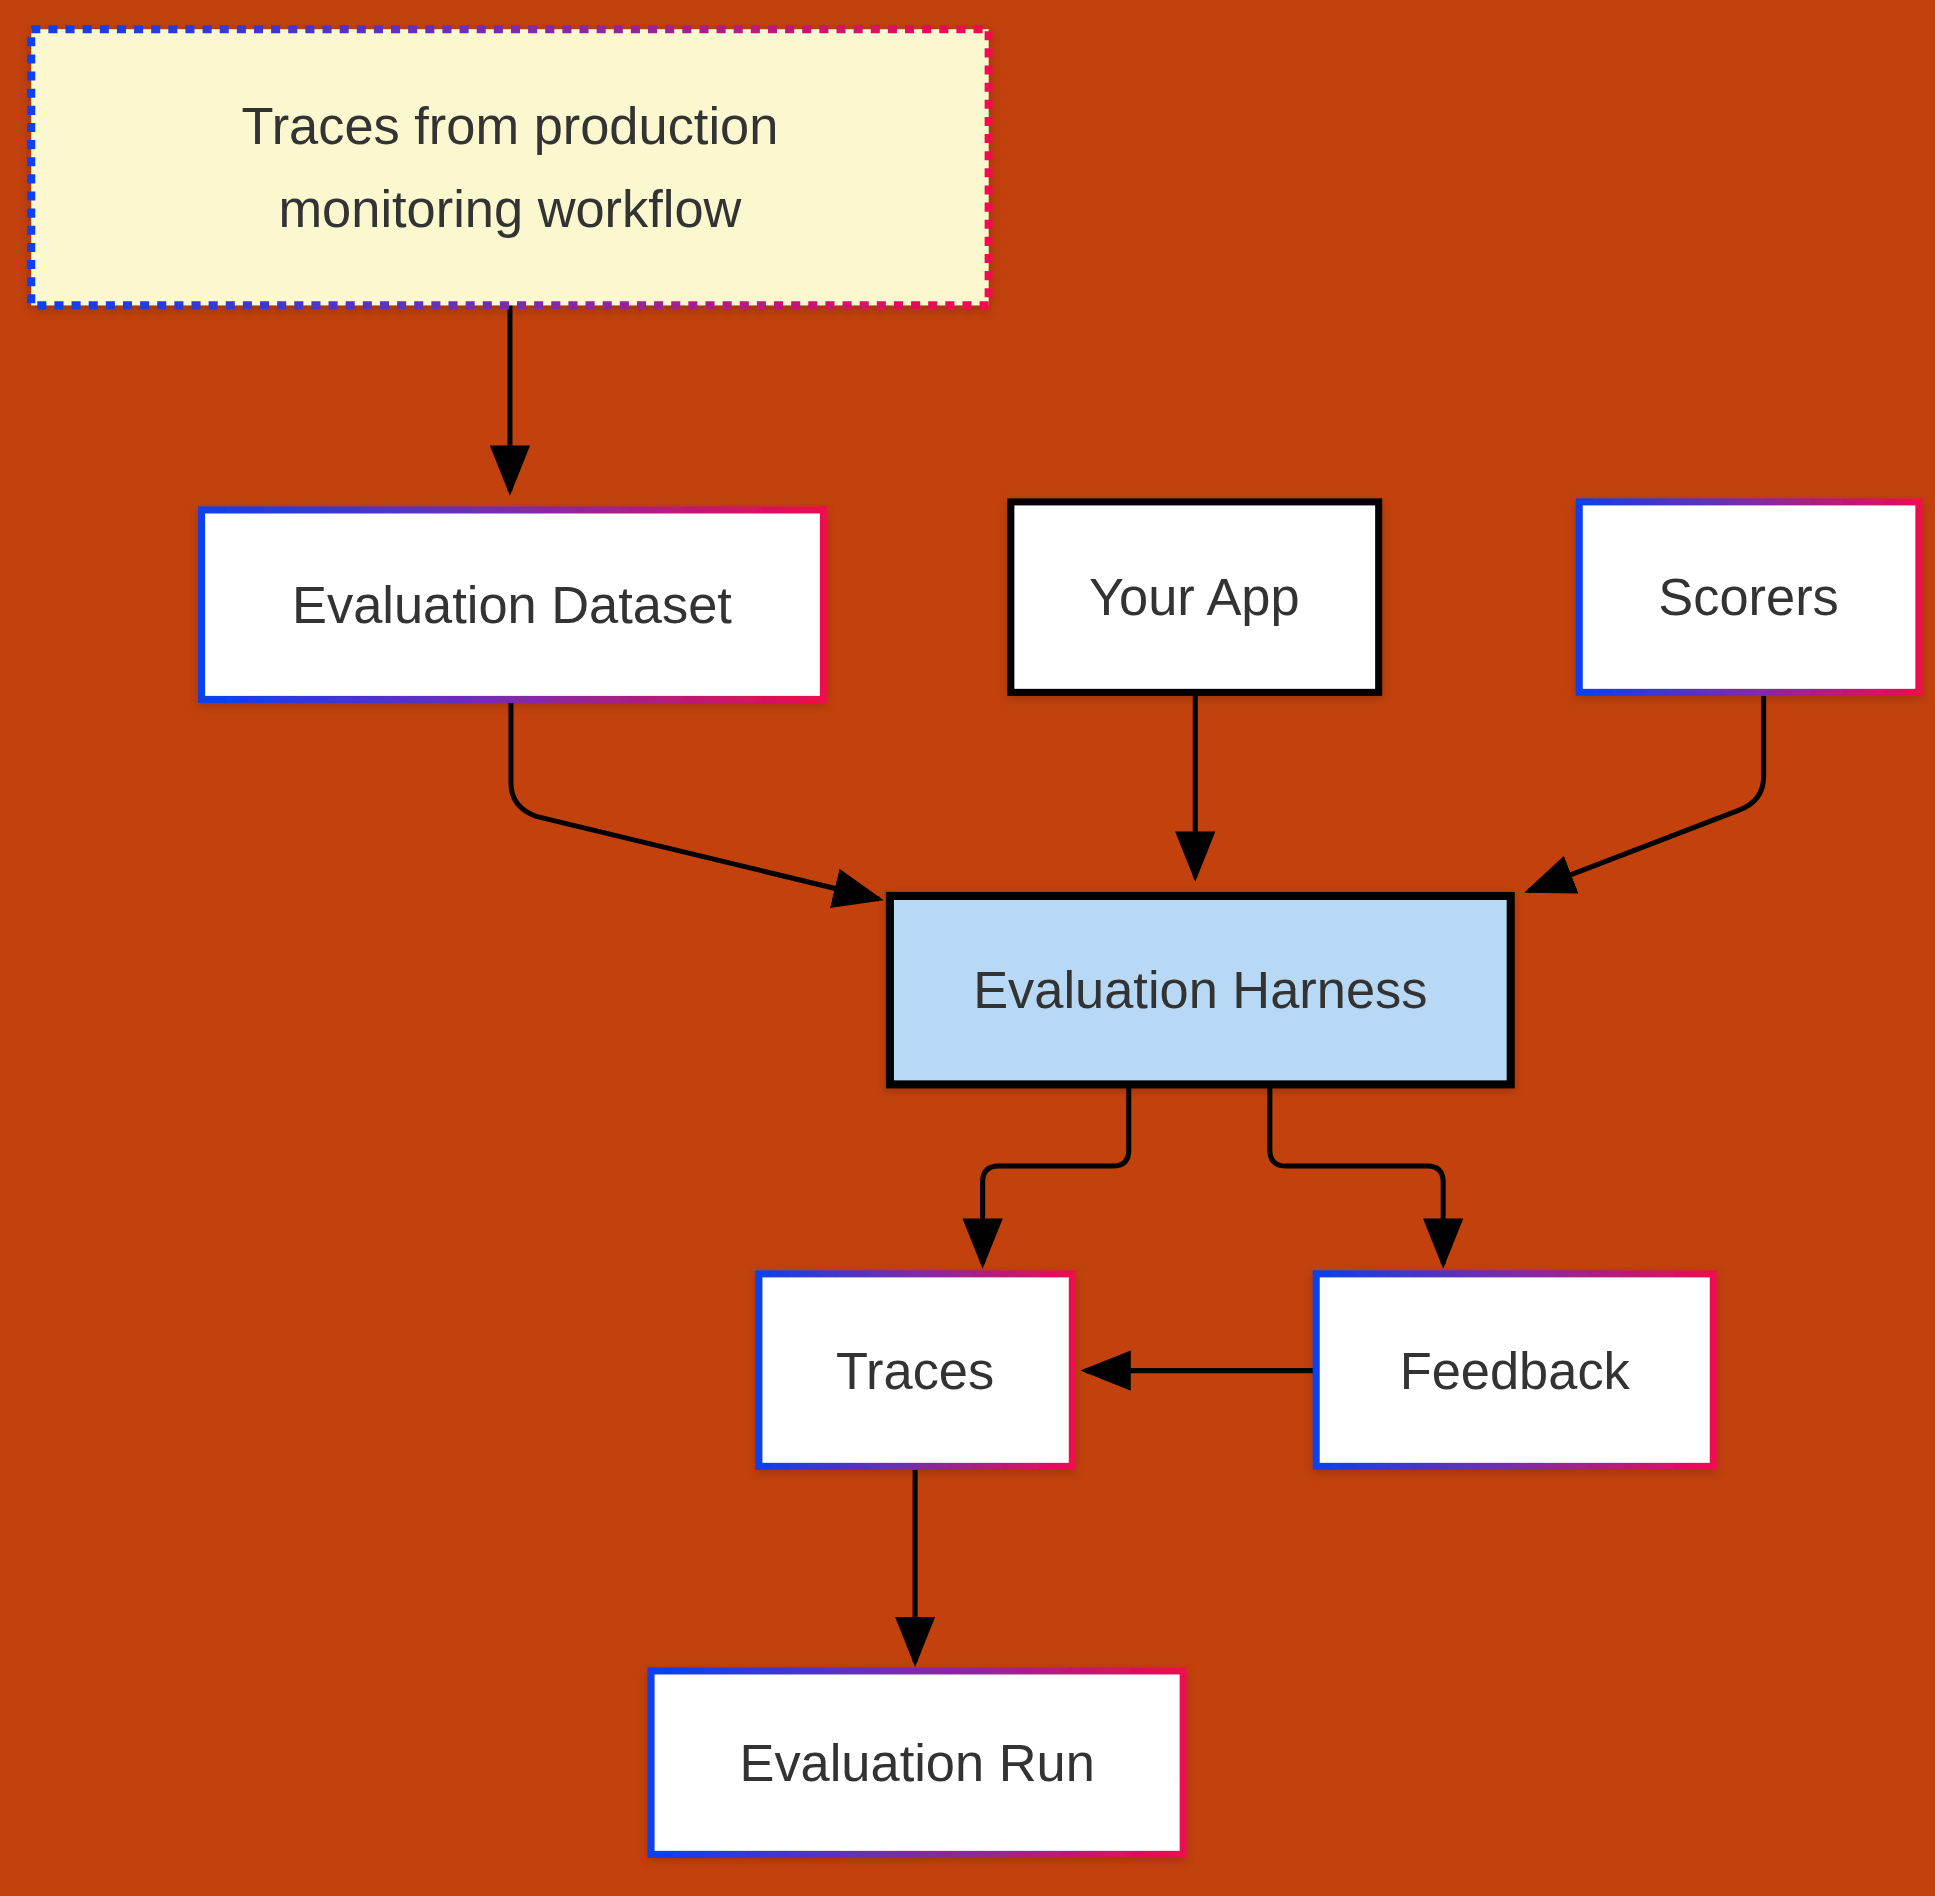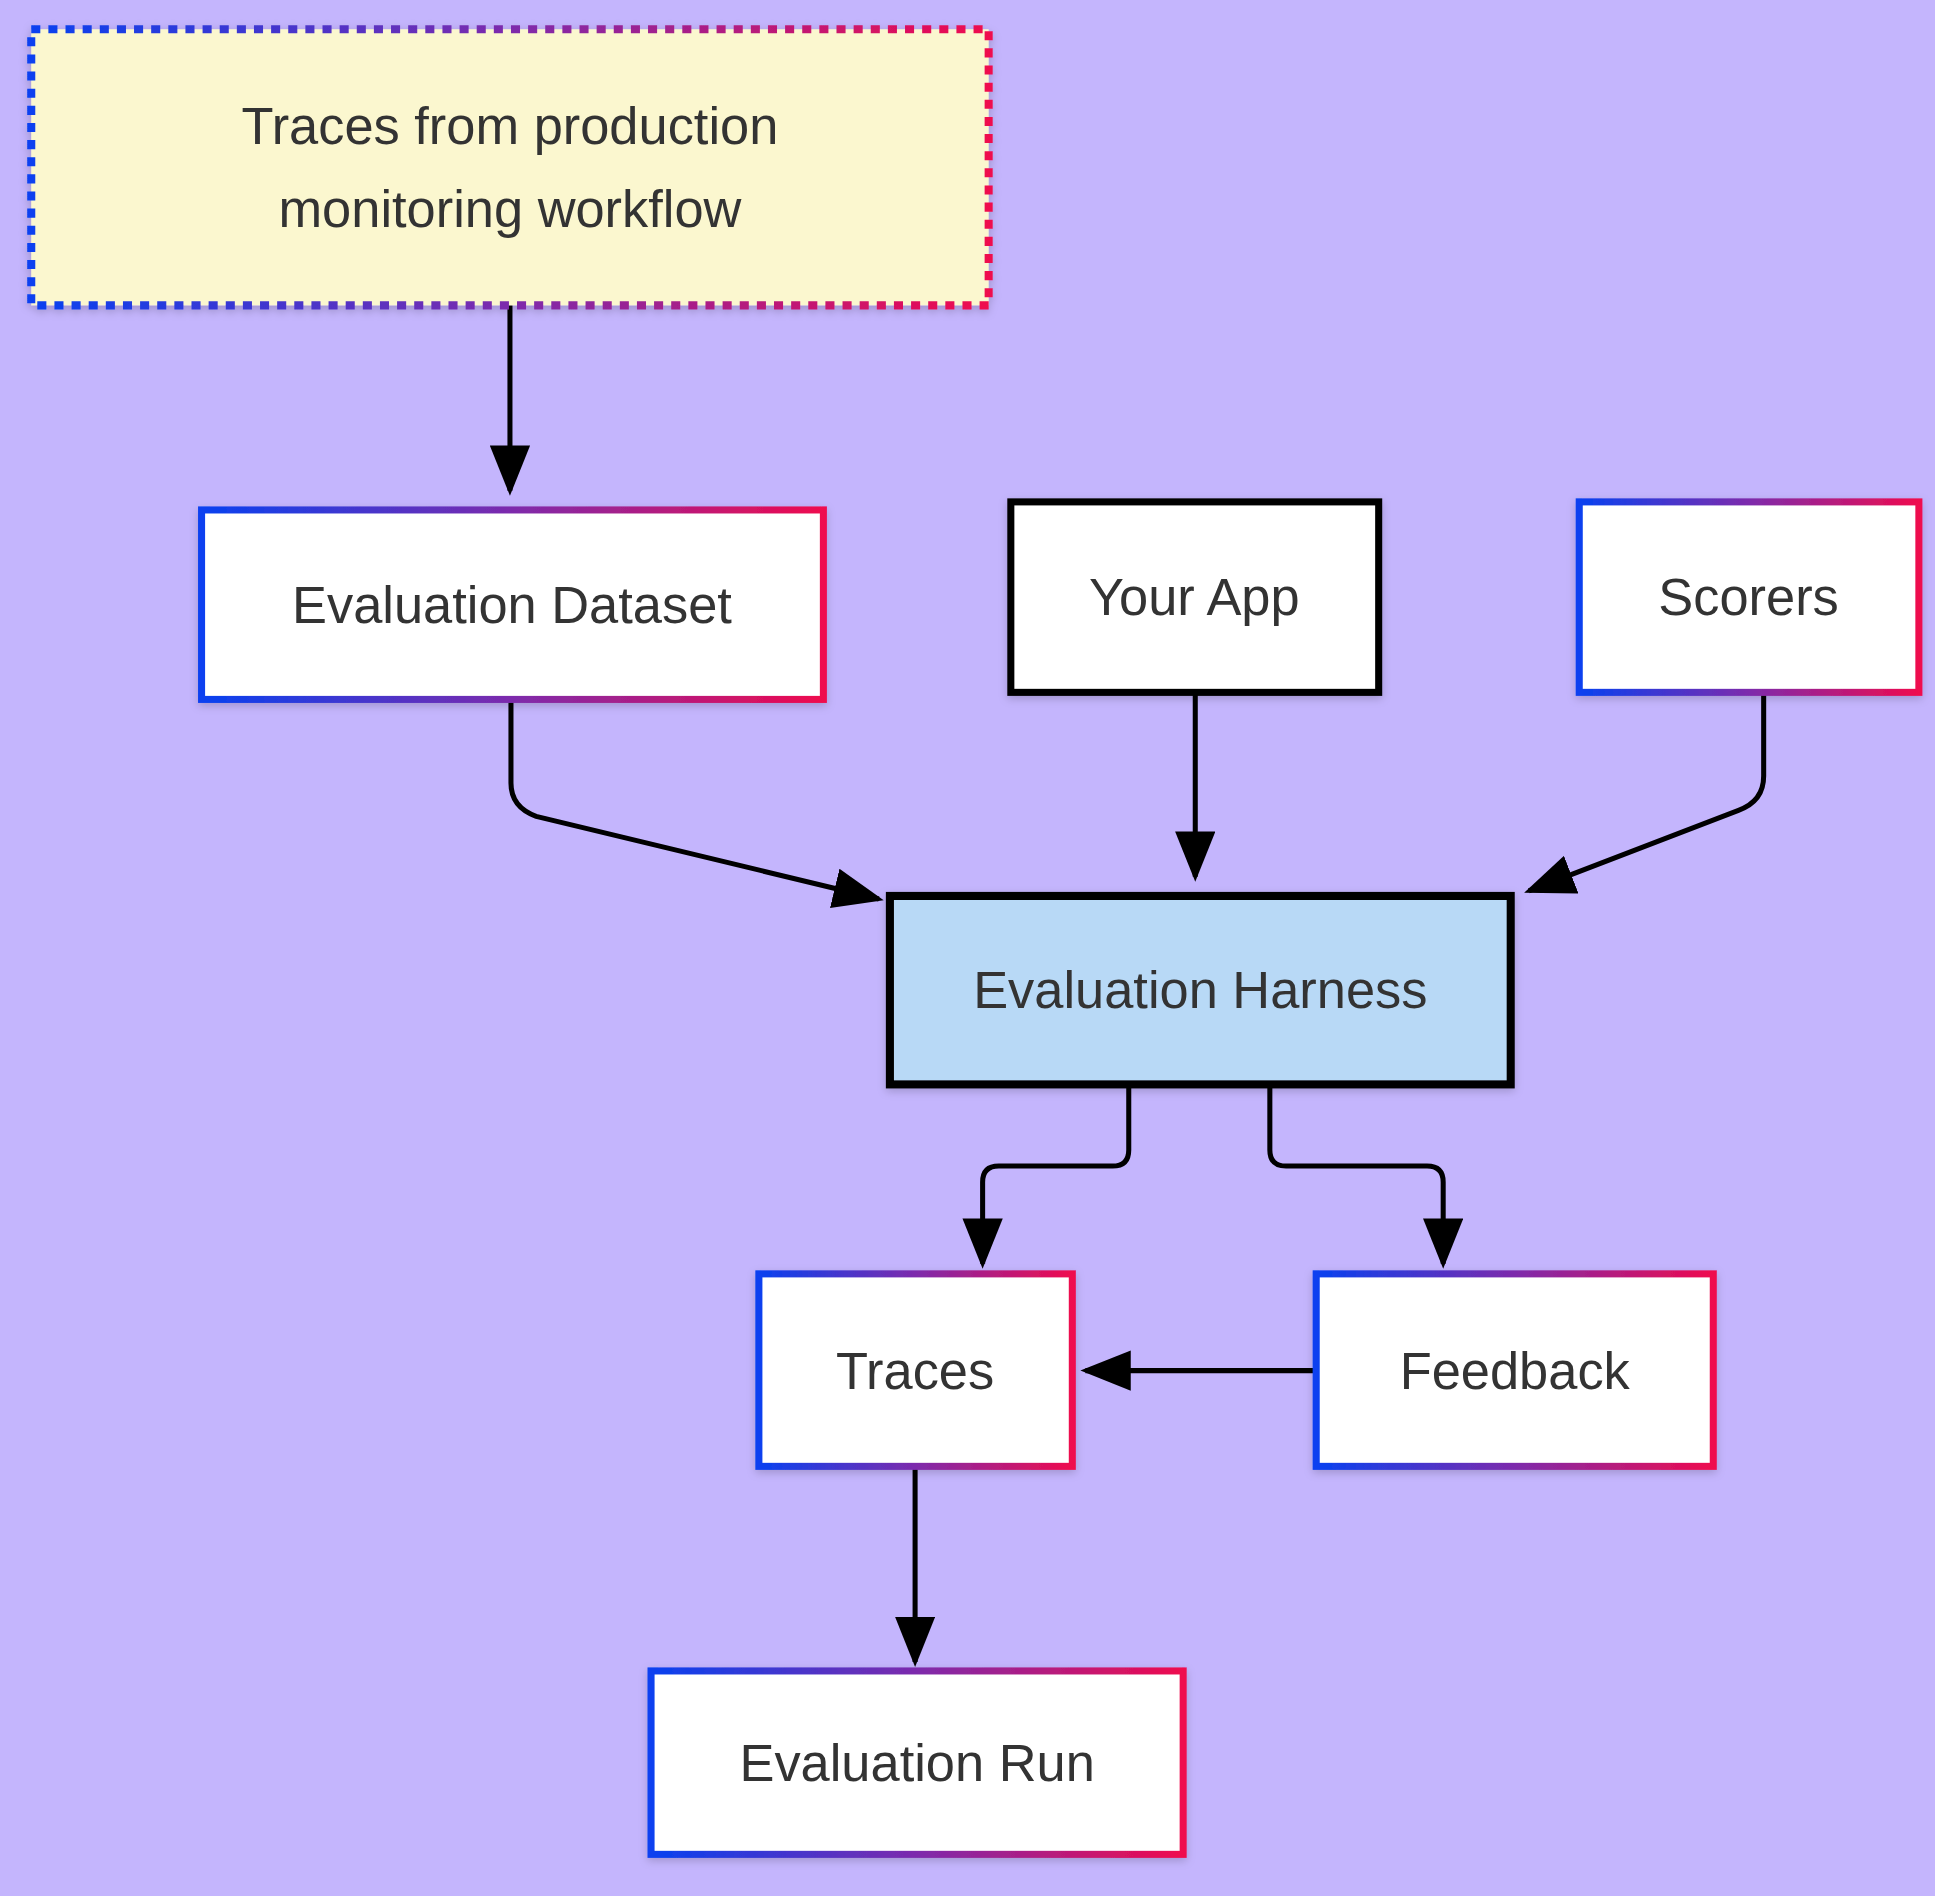--- a/index.html
+++ b/index.html
@@ -2,21 +2,21 @@
 <html style="font-size:8px"><head>
 <meta charset="utf-8">
 <style>
   html, body {
     margin: 0;
     padding: 0;
     background: #ffffff;
   }
   .diagram-container {
     width: 100%;
-    background: #c4b5fd;
+    background: #c2410c;
   }
   svg {
     display: block;
     width: 100%;
     height: auto;
     font-family: "Liberation Sans", sans-serif;
   }
   .node-rect {
     filter: url(#soft-shadow);
   }

